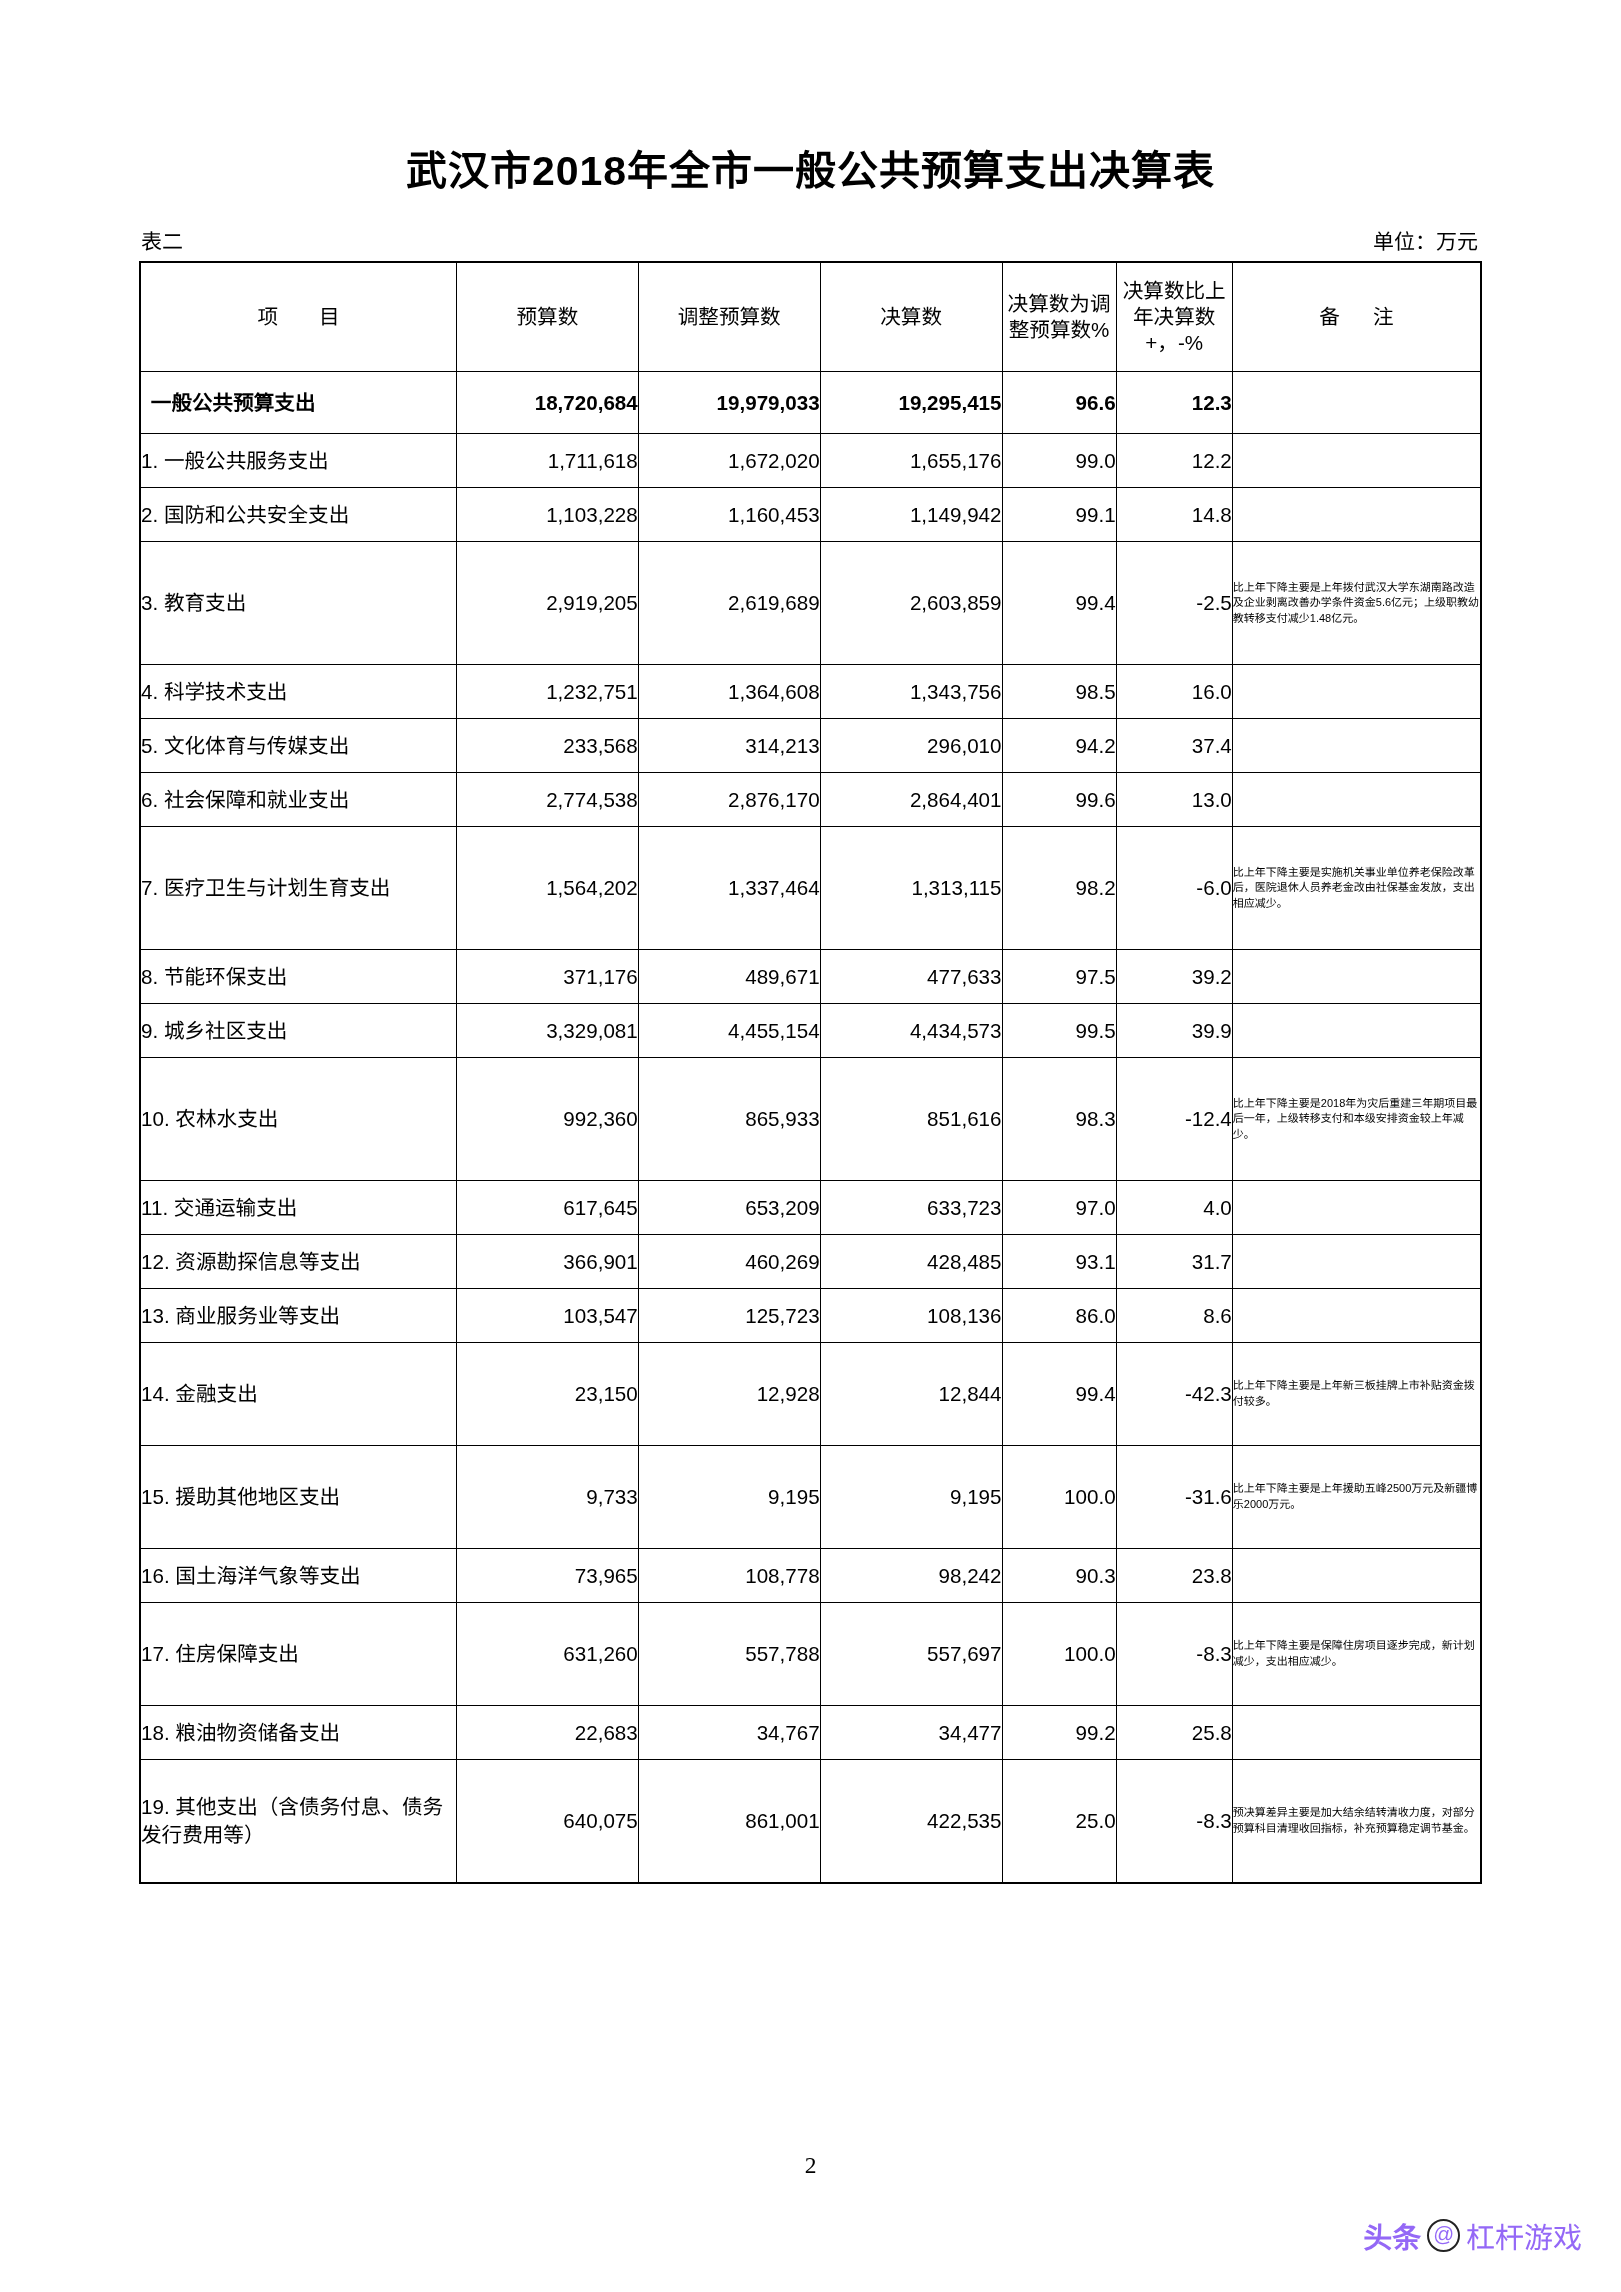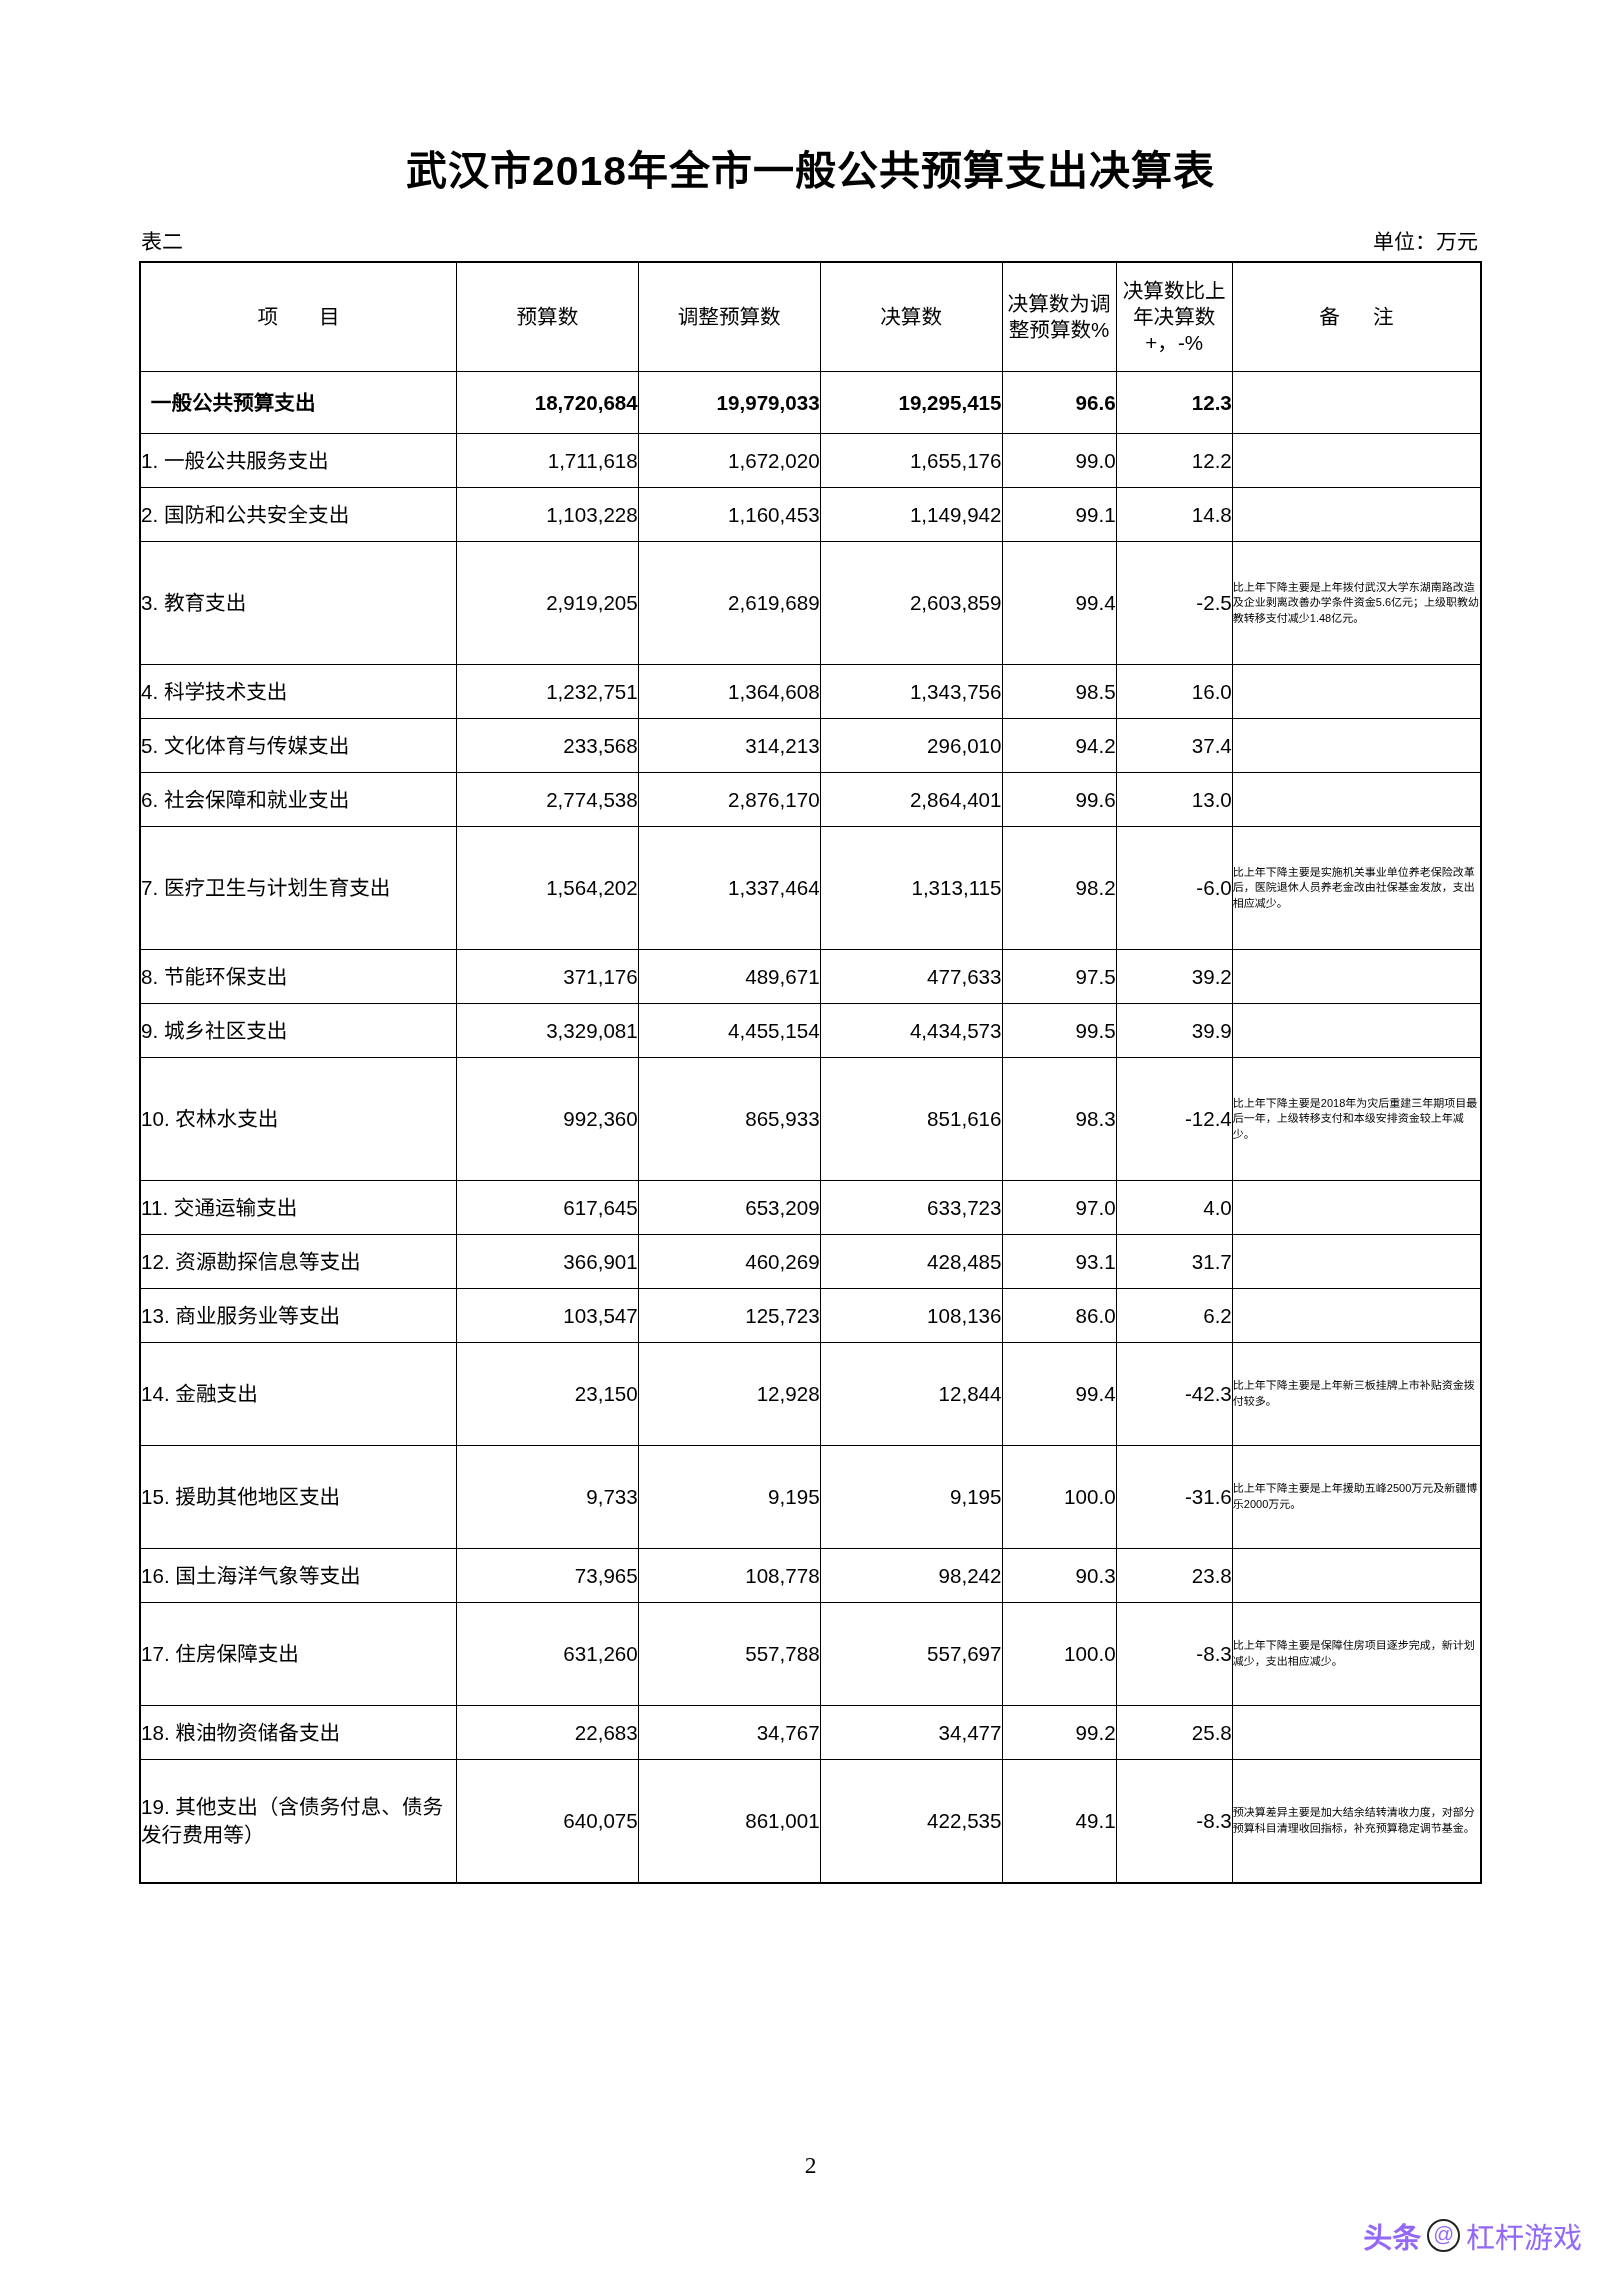--- a/index.html
+++ b/index.html
@@ -307,21 +307,21 @@
             <td class="num">93.1</td>
             <td class="num">31.7</td>
             <td class="note"></td>
           </tr>
           <tr class="h-normal">
             <td class="item">13. 商业服务业等支出</td>
             <td class="num">103,547</td>
             <td class="num">125,723</td>
             <td class="num">108,136</td>
             <td class="num">86.0</td>
-            <td class="num">6.2</td>
+            <td class="num">8.6</td>
             <td class="note"></td>
           </tr>
           <tr class="h-big">
             <td class="item">14. 金融支出</td>
             <td class="num">23,150</td>
             <td class="num">12,928</td>
             <td class="num">12,844</td>
             <td class="num">99.4</td>
             <td class="num">-42.3</td>
             <td class="note">比上年下降主要是上年新三板挂牌上市补贴资金拨付较多。</td>
@@ -360,21 +360,21 @@
             <td class="num">34,477</td>
             <td class="num">99.2</td>
             <td class="num">25.8</td>
             <td class="note"></td>
           </tr>
           <tr class="h-tall">
             <td class="item">19. 其他支出（含债务付息、债务发行费用等）</td>
             <td class="num">640,075</td>
             <td class="num">861,001</td>
             <td class="num">422,535</td>
-            <td class="num">49.1</td>
+            <td class="num">25.0</td>
             <td class="num">-8.3</td>
             <td class="note">预决算差异主要是加大结余结转清收力度，对部分预算科目清理收回指标，补充预算稳定调节基金。</td>
           </tr>
         </tbody>
     </table>
   </div>
 
   <div class="page-number">2</div>
 
   <div class="watermark">

